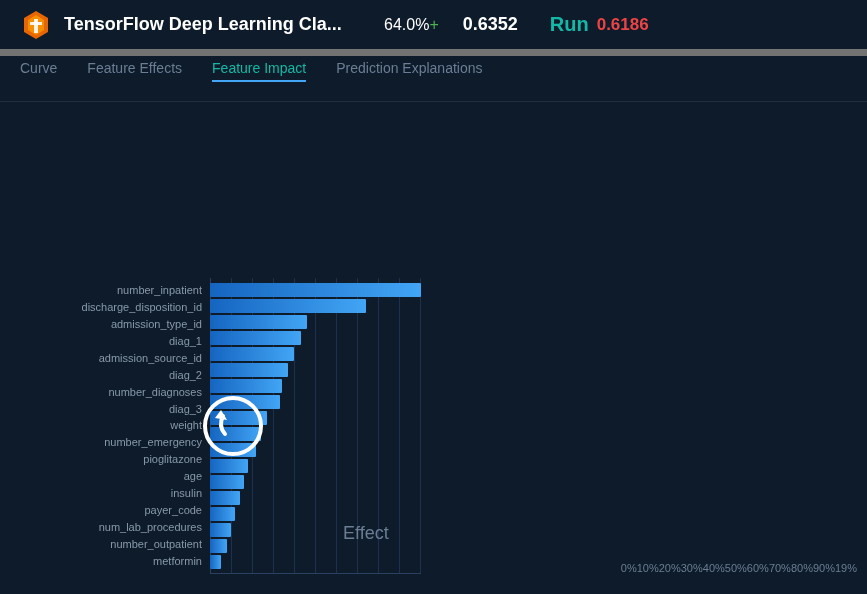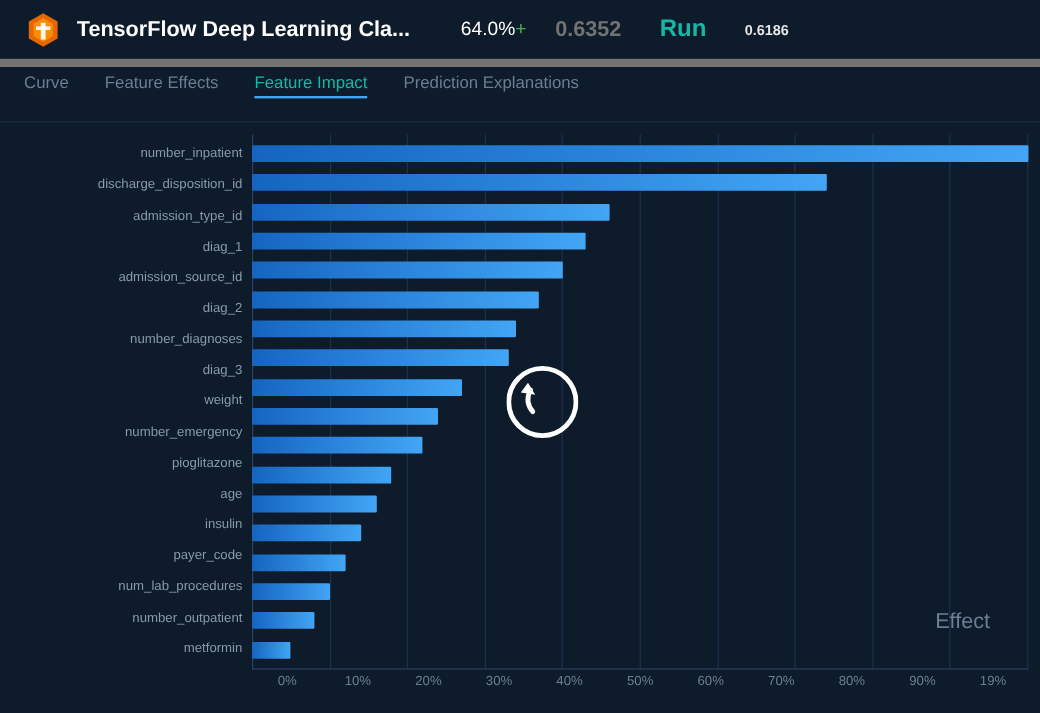--- a/index.html
+++ b/index.html
@@ -38,38 +38,37 @@
       max-width: 300px;
     }
     #accuracy {
       font-size: 16px;
       color: #fff;
       margin-left: 20px;
     }
     #score {
       font-size: 18px;
       font-weight: 600;
-      color: #737373;
+      color: #ffffff;
       margin-left: 24px;
     }
     #run-button {
       background: none;
       border: none;
       color: #14b8a6;
       font-size: 20px;
       font-weight: 600;
       cursor: pointer;
       margin-left: 24px;
       padding: 4px 8px;
     }
     #score2 {
-      font-size: 12px;
+      font-size: 17px;
       font-weight: 600;
-      color: #e5e5e5;
-      margin-left: 24px;
+      color: #ef4444;
     }
 
     
     #tabs {
       display: flex;
       align-items: flex-start;
       padding: 0 20px;
       height: 46px;
       background-color: #0d1b2a;
       border-bottom: 1px solid #1e2f42;
@@ -85,21 +84,22 @@
     .tab.active {
       color: #14b8a6;
       border-bottom: 2px solid #42a5f5;
     }
 
     
     #chart-container {
       padding: 10px 10px 20px 10px;
       height: calc(594px - 56px - 46px);
       display: flex;
-      flex-direction: column;
+      flex-direction: row;
+      align-items: flex-end;
     }
 
     #chart-inner {
       display: flex;
       flex: 1;
       position: relative;
     }
 
     #y-labels {
       display: flex;

